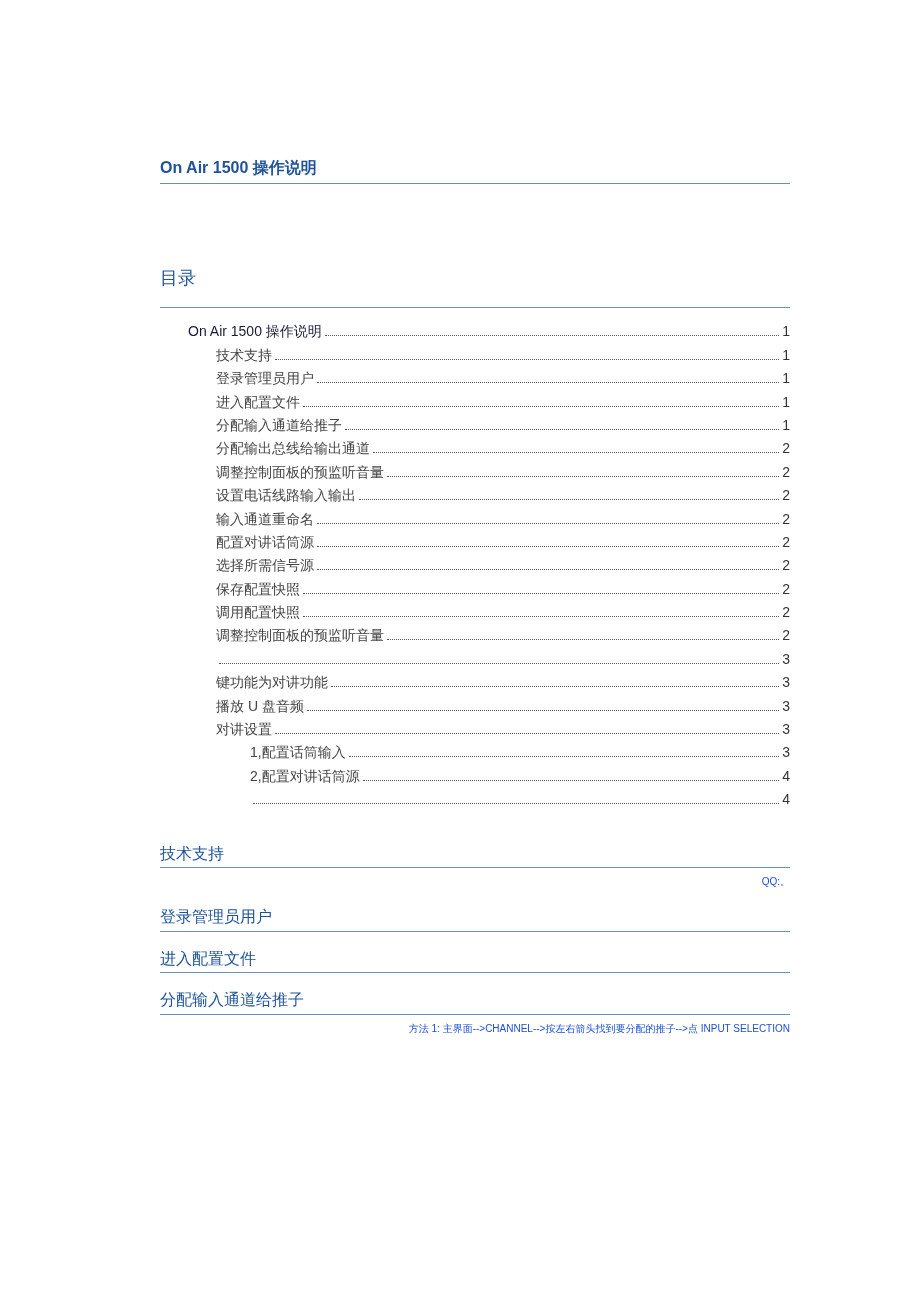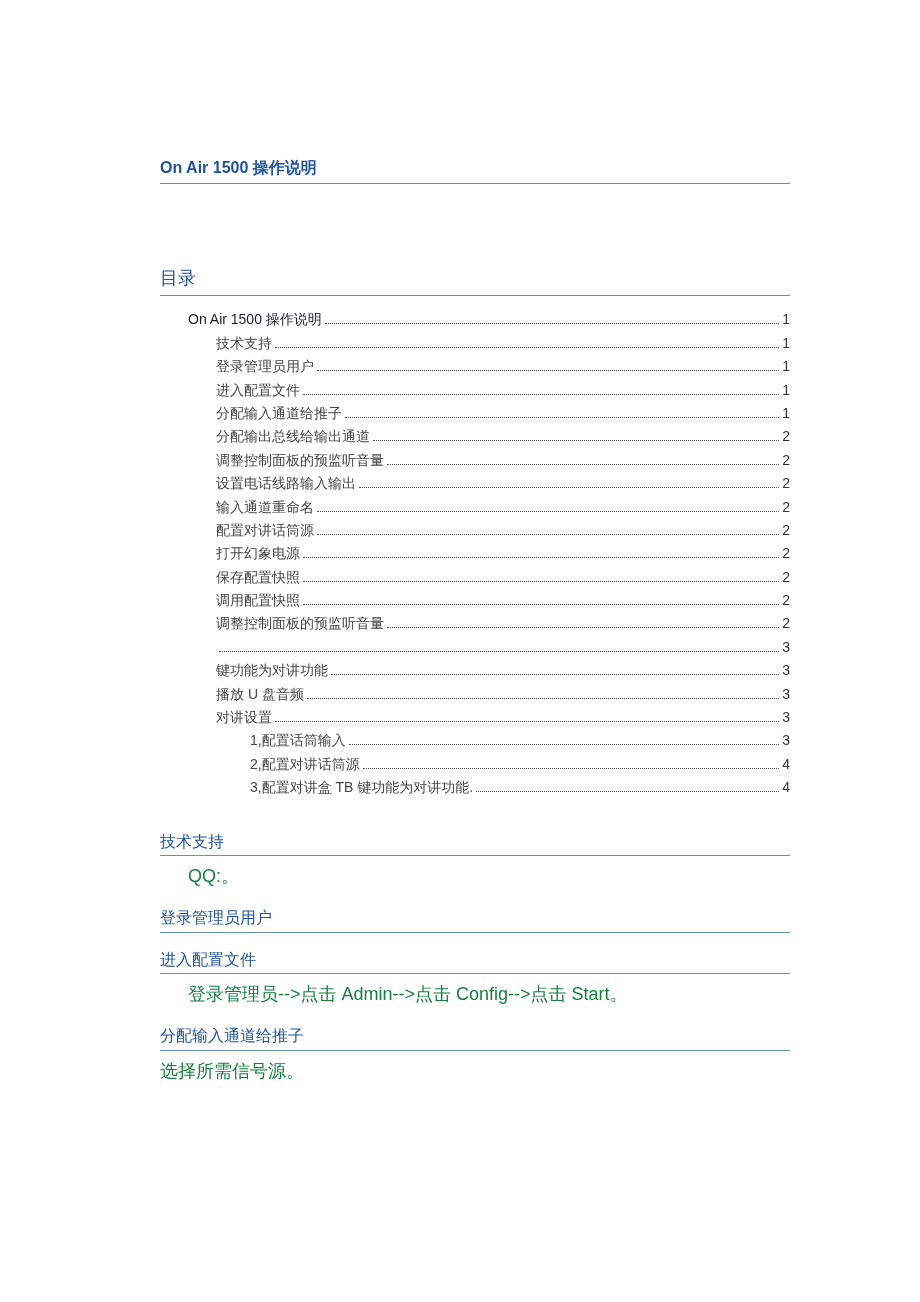--- a/index.html
+++ b/index.html
@@ -19,21 +19,21 @@
       font-weight: bold;
       border-bottom: 1.5px solid #6a8fbb;
       padding-bottom: 2px;
       margin-bottom: 80px;
     }
     .toc-title {
       color: #1f5398;
       font-size: 18px;
       font-weight: normal;
       border-bottom: 1.5px solid #6a8fbb;
-      padding-bottom: 3px;
+      padding-bottom: 15px;
       margin-bottom: 12px;
     }
     .toc {
       margin-bottom: 30px;
     }
     .toc-row {
       display: flex;
       align-items: baseline;
       margin-bottom: 1px;
       font-size: 14px;
@@ -53,25 +53,26 @@
     .section-title {
       color: #1f5398;
       font-size: 16px;
       font-weight: normal;
       border-bottom: 1.2px solid #6a8fbb;
       padding-bottom: 1px;
       margin-top: 14px;
       margin-bottom: 6px;
     }
     .section-body {
-      font-size: 18px;
-      color: #15803d;
+      font-size: 10px;
+      color: #1d4ed8;
       padding-left: 28px;
       text-indent: 0;
       margin-bottom: 2px;
+      text-align: right;
     }
     .section-body.indent {
       text-indent: 28px;
       padding-left: 0;
     }
     .section-body.cont {
       padding-left: 0;
       text-indent: 0;
     }
   </style>
@@ -127,21 +128,21 @@
       <span class="toc-text">输入通道重命名</span>
       <span class="toc-dots"></span>
       <span class="toc-page">2</span>
     </div>
     <div class="toc-row l2">
       <span class="toc-text">配置对讲话筒源</span>
       <span class="toc-dots"></span>
       <span class="toc-page">2</span>
     </div>
     <div class="toc-row l2">
-      <span class="toc-text">打开幻象电源</span>
+      <span class="toc-text">选择所需信号源</span>
       <span class="toc-dots"></span>
       <span class="toc-page">2</span>
     </div>
     <div class="toc-row l2">
       <span class="toc-text">保存配置快照</span>
       <span class="toc-dots"></span>
       <span class="toc-page">2</span>
     </div>
     <div class="toc-row l2">
       <span class="toc-text">调用配置快照</span>
@@ -176,27 +177,25 @@
       <span class="toc-text">1,配置话筒输入</span>
       <span class="toc-dots"></span>
       <span class="toc-page">3</span>
     </div>
     <div class="toc-row l3">
       <span class="toc-text">2,配置对讲话筒源</span>
       <span class="toc-dots"></span>
       <span class="toc-page">4</span>
     </div>
     <div class="toc-row l3">
-      <span class="toc-text">3,配置对讲盒 TB 键功能为对讲功能.</span>
       <span class="toc-dots"></span>
       <span class="toc-page">4</span>
     </div>
   </div>
 
 <div id="sections-container">
     <h3 class="section-title">技术支持</h3>
     <div class="section-body">QQ:。</div>
     <h3 class="section-title">登录管理员用户</h3>
     <h3 class="section-title">进入配置文件</h3>
-    <div class="section-body indent">登录管理员--&gt;点击 Admin--&gt;点击 Config--&gt;点击 Start。</div>
     <h3 class="section-title">分配输入通道给推子</h3>
-    <div class="section-body cont">选择所需信号源。</div>
+    <div class="section-body indent">方法 1:  主界面--&gt;CHANNEL--&gt;按左右箭头找到要分配的推子--&gt;点 INPUT SELECTION</div>
   </div>
 
 </body></html>

